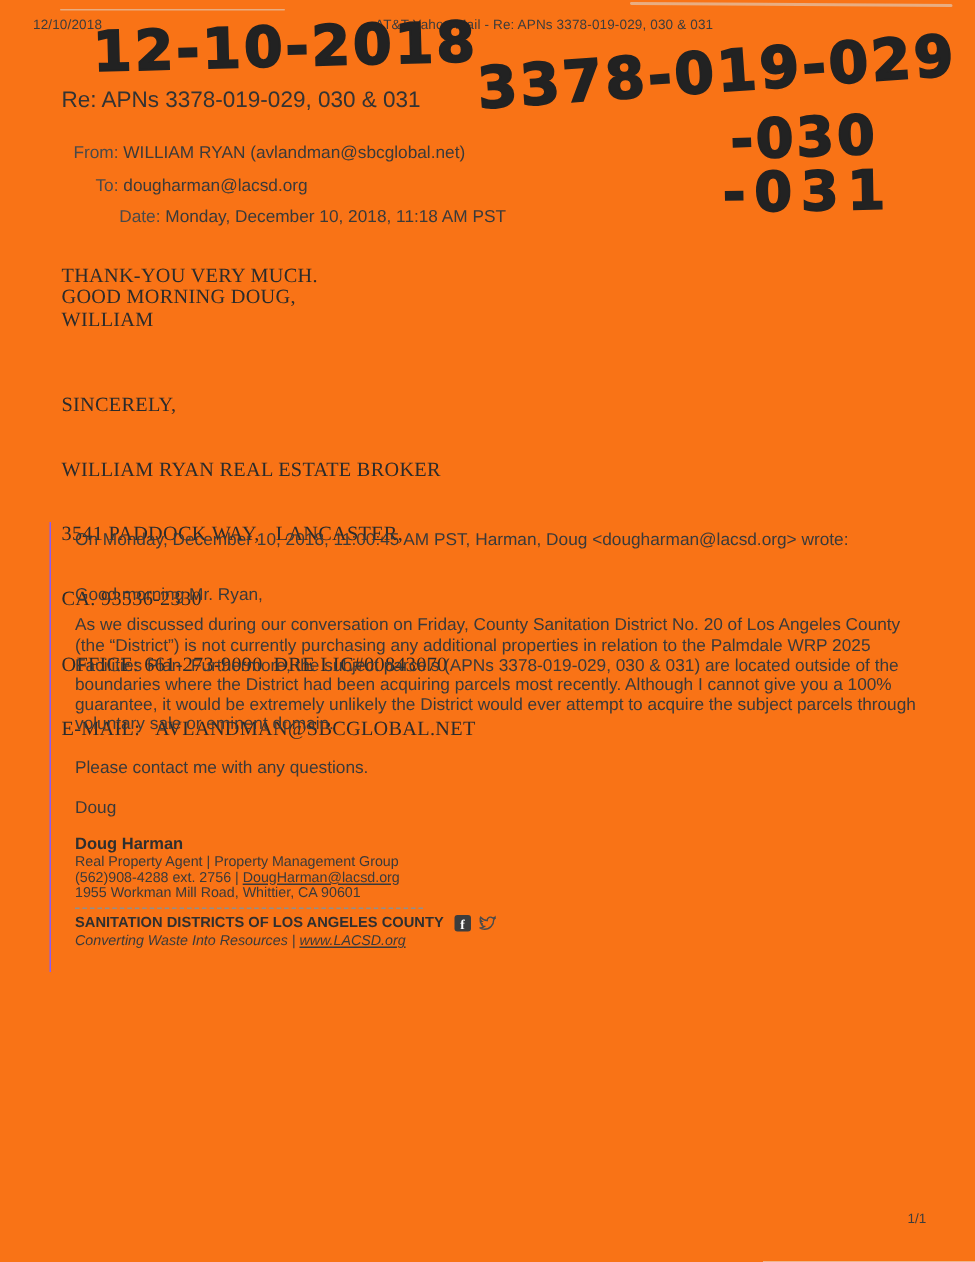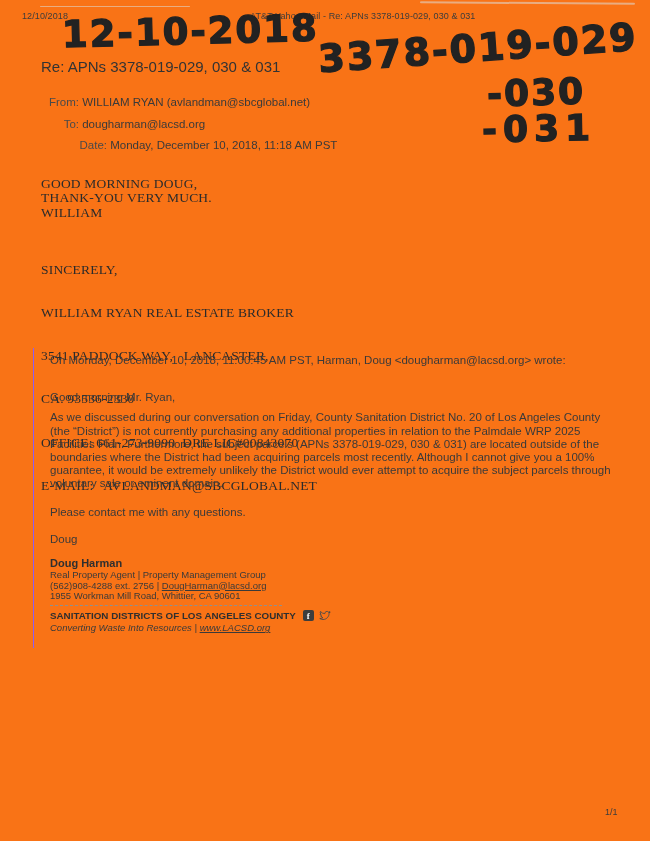--- a/index.html
+++ b/index.html
@@ -153,22 +153,22 @@
   <div class="abs meta-row" style="left:41px; top:118px;">
     <span class="meta-label">To:</span>
     <span>dougharman@lacsd.org</span>
   </div>
   <div class="abs meta-row" style="left:41px; top:139px;margin-left:28px;">
     <span class="meta-label">Date:</span>
     <span>Monday, December 10, 2018, 11:18 AM PST</span>
   </div>
 
   <div class="abs serif-block" style="left:41px; top:177px;">
+    <div>THANK-YOU VERY MUCH.</div>
     <div>GOOD MORNING DOUG,</div>
-    <div>THANK-YOU VERY MUCH.</div>
     <div>WILLIAM</div>
   </div>
   <div class="abs serif-block" style="left:41px; top:234px; white-space:pre;">
     <div>SINCERELY,</div>
     <div>WILLIAM RYAN REAL ESTATE BROKER</div>
     <div>3541 PADDOCK WAY,   LANCASTER,</div>
     <div>CA. 93536-2330</div>
     <div>OFFICE: 661-273-9090  DRE LIC#00843070</div>
     <div>E-MAIL:   AVLANDMAN@SBCGLOBAL.NET</div>
   </div>

